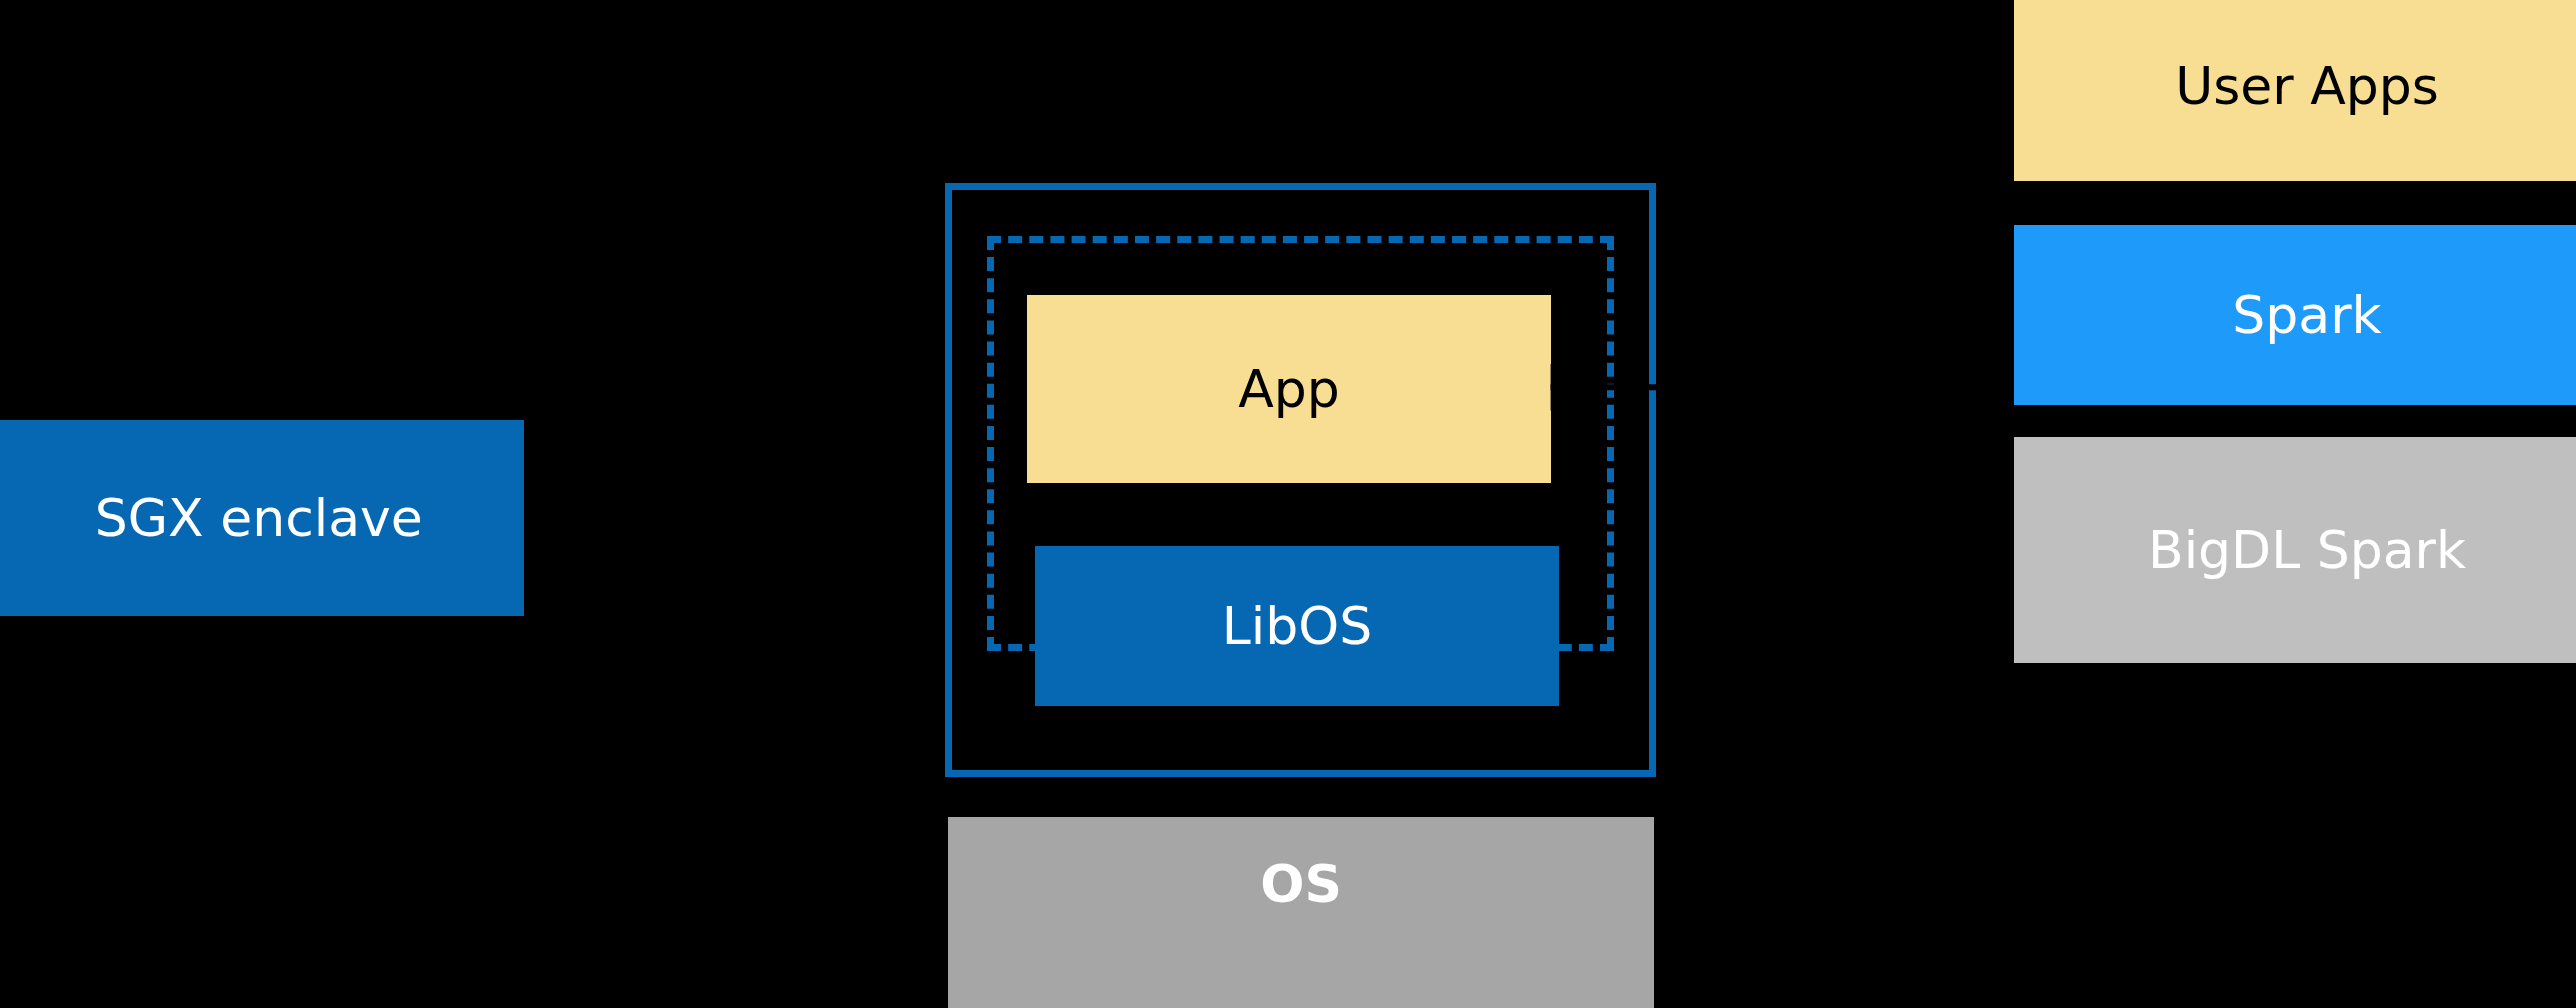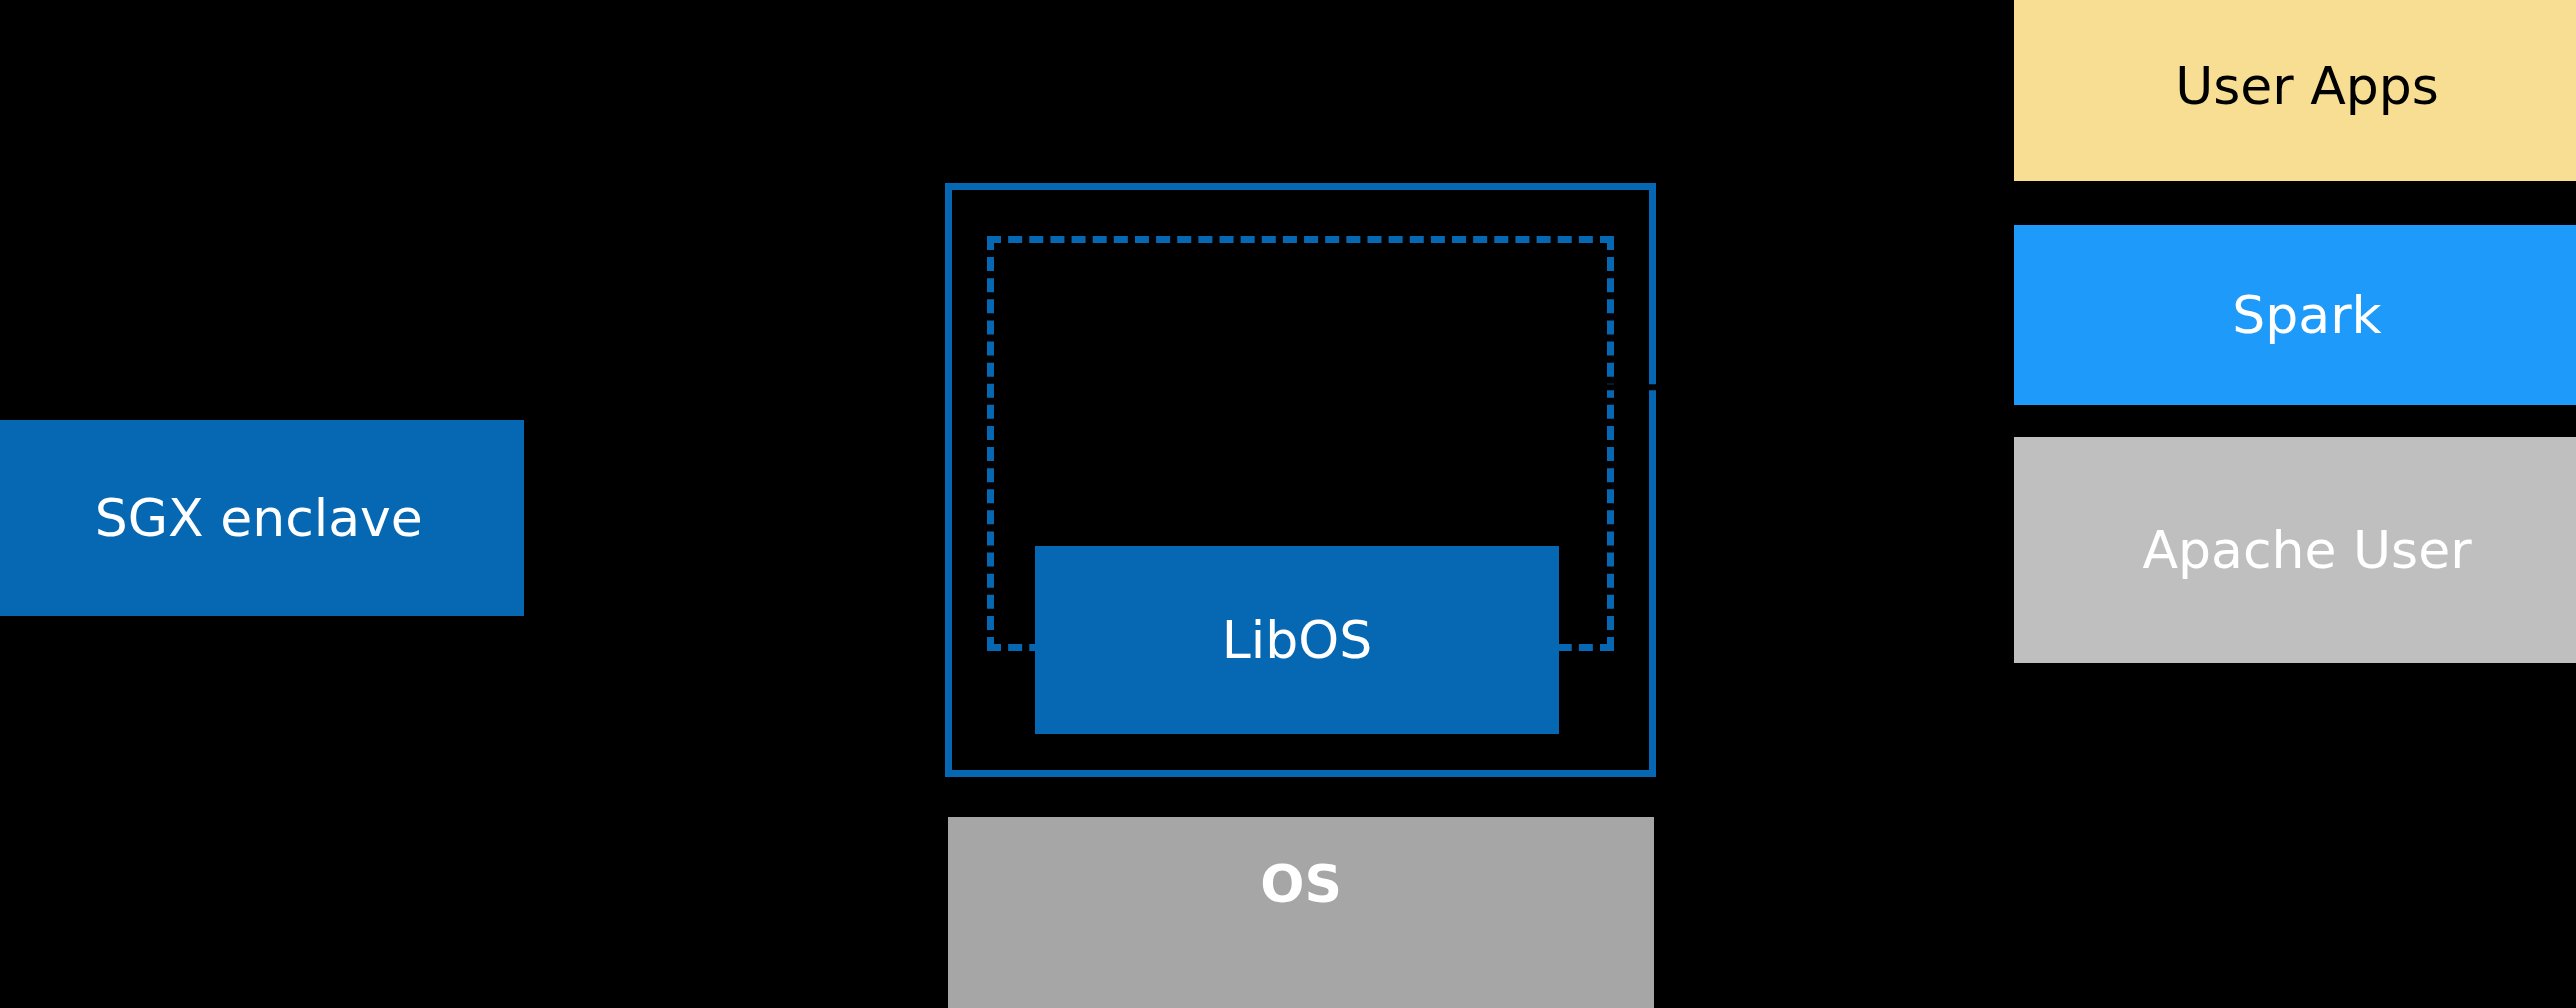--- a/index.html
+++ b/index.html
@@ -69,21 +69,21 @@
     background: #F7DE93;
     color: #000000;
     font-size: 52px;
   }
 
   
   #libos-box {
     left: 1035px;
     top: 546px;
     width: 524px;
-    height: 188px;
+    height: 160px;
     background: #0668B3;
     color: #FFFFFF;
     font-size: 52px;
   }
 
   
   #os-box {
     left: 948px;
     top: 817px;
     width: 706px;
@@ -141,39 +141,42 @@
 <div id="canvas">
 
   <div class="box" id="sgx-enclave-box">
     <span>SGX enclave</span>
   </div>
 
   <div class="box" id="enclave-outline"></div>
 
   <div class="box" id="enclave-dashed-outline"></div>
 
+  <div class="box" id="app-box">
+    <span>App</span>
+  </div>
 
   <div class="box" id="libos-box">
     <span>LibOS</span>
   </div>
 
   <div class="box" id="os-box">
     <span>OS</span>
   </div>
 
   <div class="box" id="user-apps-box">
     <span>User Apps</span>
   </div>
 
   <div class="box" id="bigdl-box">
     <span>Spark</span>
   </div>
 
   <div class="box" id="apache-spark-box">
-    <span>Apache User</span>
+    <span>BigDL Spark</span>
   </div>
 
   <svg id="connectors" viewBox="0 0 3075 1204" xmlns="http://www.w3.org/2000/svg">
     <defs>
       <marker id="arrowhead-left" markerWidth="8" markerHeight="8" refX="7" refY="4" orient="auto">
         <path d="M 7 0 L 0 4 L 7 8 z" fill="#000000"></path>
       </marker>
     </defs>
 
     <line x1="1128" y1="618" x2="630" y2="618" stroke="#000000" stroke-width="7" marker-end="url(#arrowhead-left)"></line>

